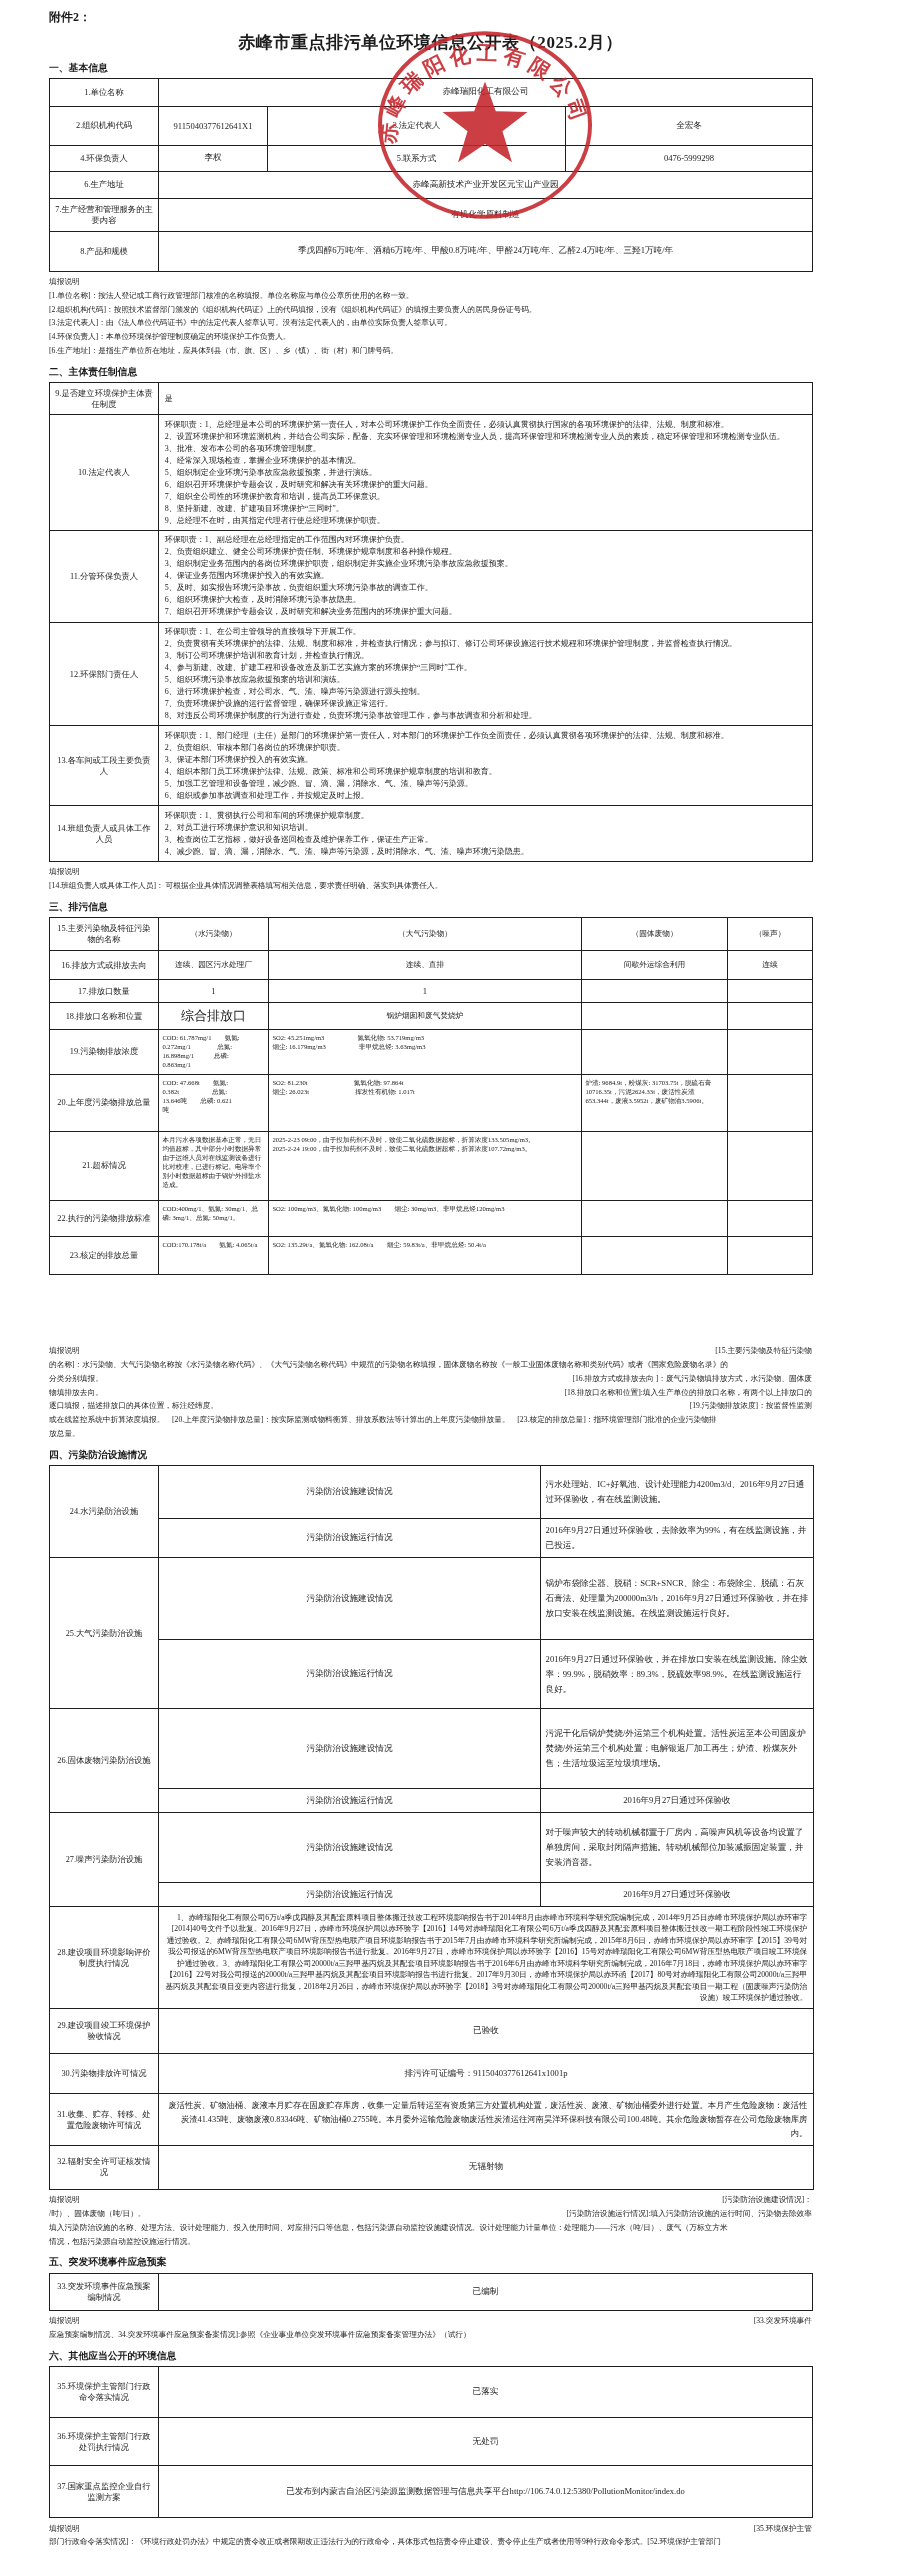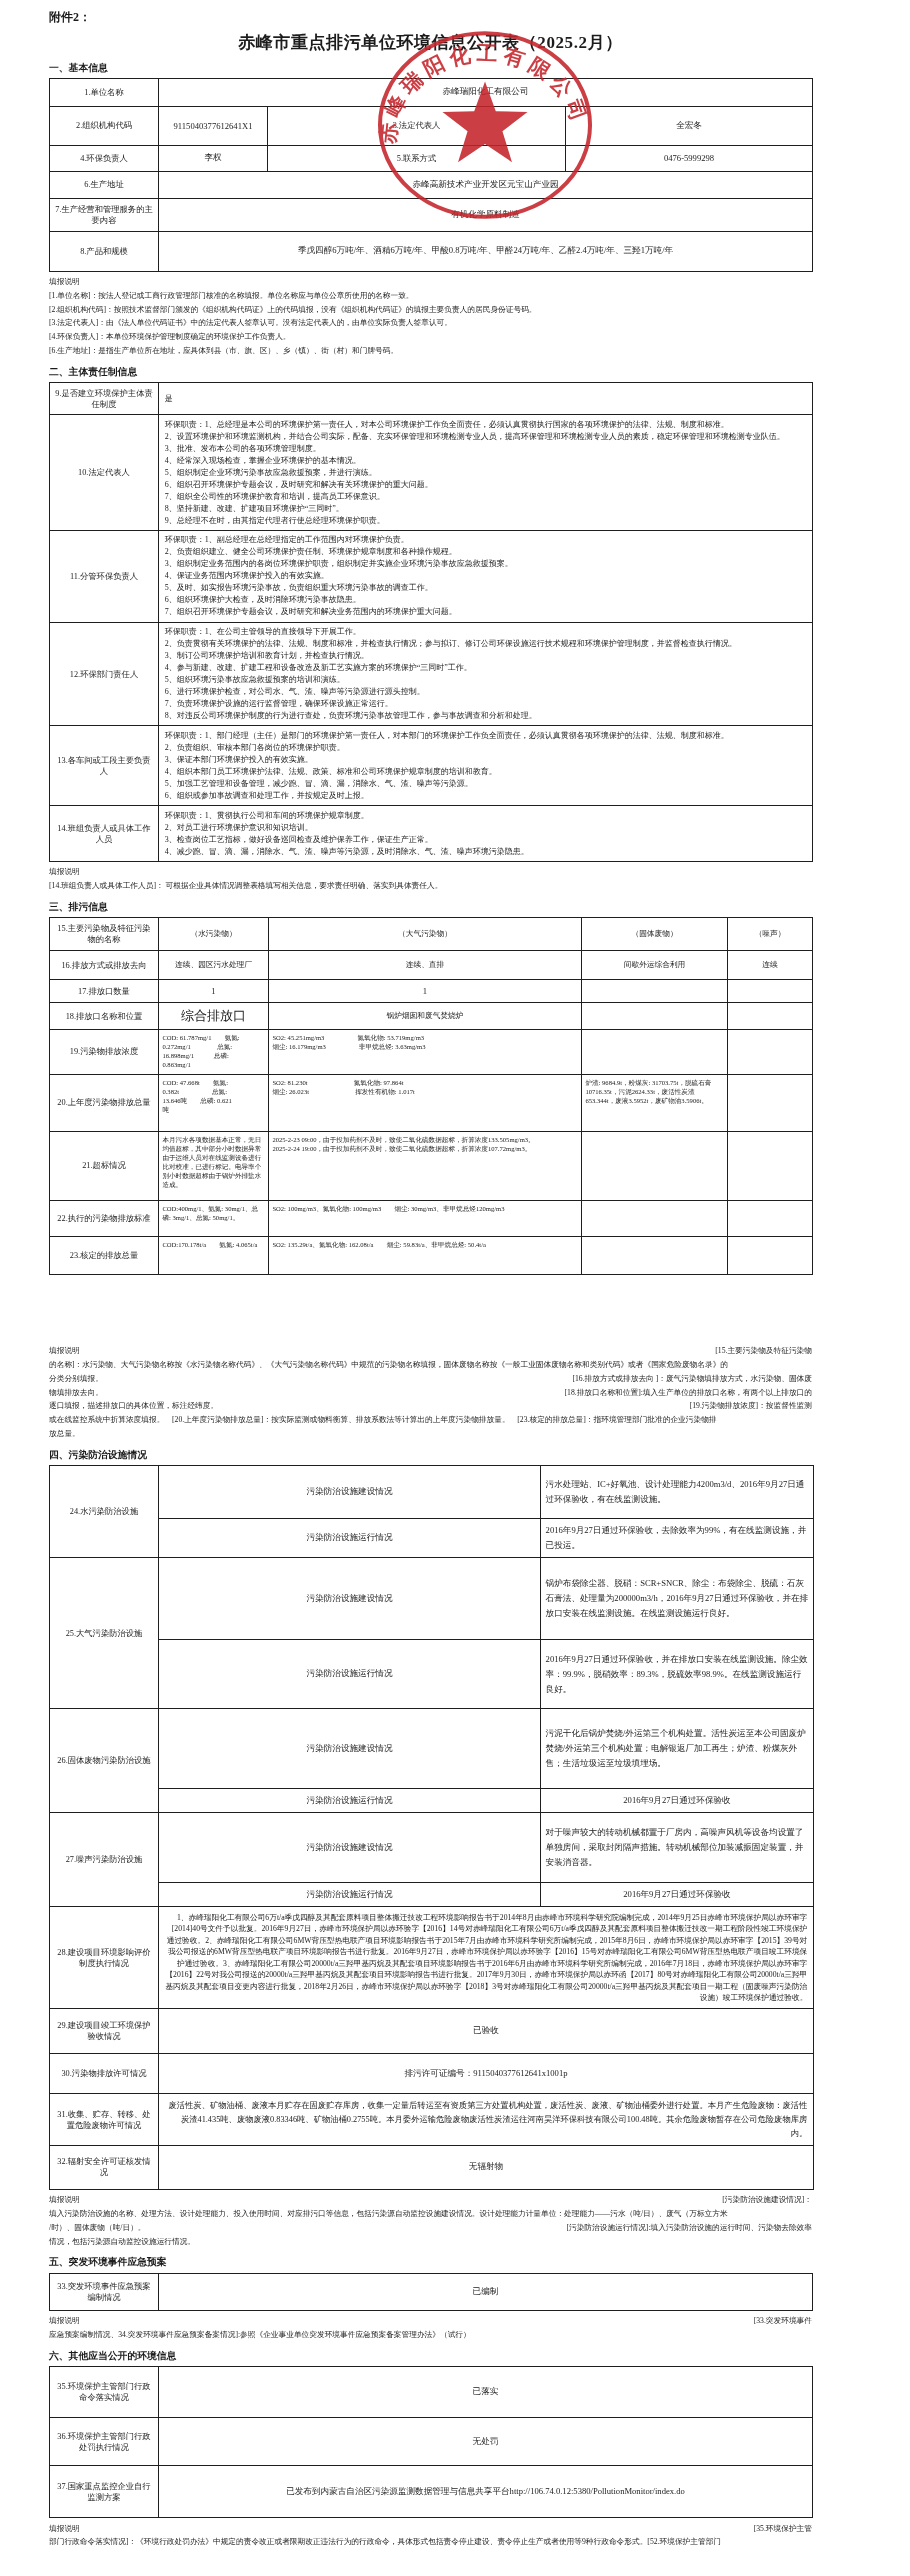--- a/index.html
+++ b/index.html
@@ -344,26 +344,26 @@
     </tr>
   </tbody>
     </table>
 
   <div class="notes">
     <div class="nline">
         <span class="nl">填报说明</span>
         <span class="nr">[污染防治设施建设情况]：</span>
       </div>
     <div class="nline">
-        <span class="nl">填入污染防治设施的名称、处理方法、设计处理能力、投入使用时间、对应排污口等信息，包括污染源自动监控设施建设情况。设计处理能力计量单位：处理能力——污水（吨/日）、废气（万标立方米</span>
-        <span class="nr"></span>
-      </div>
-    <div class="nline">
         <span class="nl">/时）、固体废物（吨/日）。</span>
         <span class="nr">[污染防治设施运行情况]:填入污染防治设施的运行时间、污染物去除效率</span>
+      </div>
+    <div class="nline">
+        <span class="nl">填入污染防治设施的名称、处理方法、设计处理能力、投入使用时间、对应排污口等信息，包括污染源自动监控设施建设情况。设计处理能力计量单位：处理能力——污水（吨/日）、废气（万标立方米</span>
+        <span class="nr"></span>
       </div>
     <div class="nline">
         <span class="nl">情况，包括污染源自动监控设施运行情况。</span>
         <span class="nr"></span>
       </div>
   </div>
 
   <div class="sec-heading">五、突发环境事件应急预案</div>
 
   <table>

